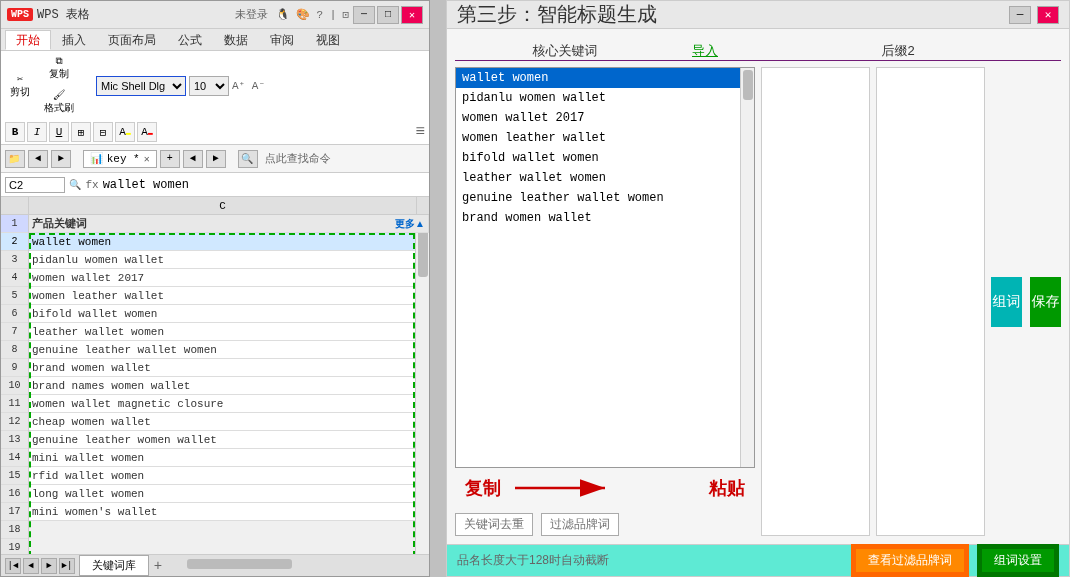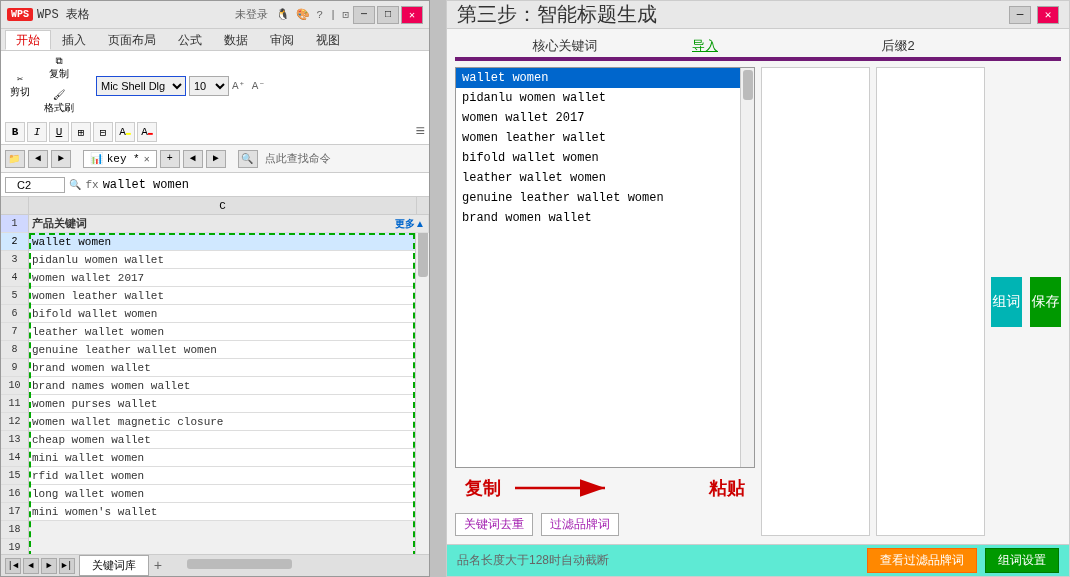--- a/index.html
+++ b/index.html
@@ -181,21 +181,21 @@
       height: 24px;
       display: flex;
       align-items: center;
       padding: 0 4px;
       gap: 4px;
       flex-shrink: 0;
     }
     .cell-ref {
       width: 60px;
       border: 1px solid #aaa;
-      padding: 1px 11px;
+      padding: 1px 3px;
       font-size: 11px;
     }
     .fx-label { font-size: 11px; color: #666; }
     .formula-input {
       flex: 1;
       border: none;
       font-size: 12px;
       outline: none;
       font-family: 'Courier New', monospace;
     }
@@ -310,23 +310,23 @@
       display: flex;
       flex-direction: column;
       padding: 8px;
       gap: 6px;
       overflow: hidden;
     }
 
     
     .col-headers {
       display: flex;
-      align-items: flex-start;
+      align-items: flex-end;
       height: 24px;
-      border-bottom: 4px solid #701a75;
+      border-bottom: 1px solid #701a75;
       flex-shrink: 0;
     }
     .col-header-item {
       font-size: 13px;
       font-family: 'Microsoft YaHei', sans-serif;
       color: #333;
       text-align: center;
     }
     .col-header-item.keyword { width: 220px; }
     .col-header-item.import { width: 60px; color: #009900; text-decoration: underline; cursor: pointer; }
@@ -380,21 +380,21 @@
       margin-top: 4px;
       height: 24px;
       align-items: center;
     }
     .kw-action-btn {
       font-size: 12px;
       padding: 2px 8px;
       background: white;
       border: 1px solid #aaa;
       cursor: pointer;
-      color: #a21caf;
+      color: #737373;
       font-family: 'Microsoft YaHei', sans-serif;
     }
 
     
     .suffix-section {
       flex: 1;
       display: flex;
       gap: 6px;
     }
     .suffix-col {
@@ -452,21 +452,21 @@
     }
     .bottom-note {
       font-size: 12px;
       color: #666;
       font-family: 'Microsoft YaHei', sans-serif;
       flex: 1;
     }
     .bottom-btn {
       padding: 3px 12px;
       font-size: 12px;
-      border: 1px solid #4d7c0f;
+      border: 5px solid #4d7c0f;
       cursor: pointer;
       font-family: 'Microsoft YaHei', sans-serif;
     }
     .bottom-btn.orange { background: #ff8800; color: white; border-color: #ff6600; }
     .bottom-btn.green { background: #009900; color: white; border-color: #007700; }
   </style>
 </head>
 <body>
 
 <div class="wps-window">
@@ -628,27 +628,27 @@
             <div class="grid-row">
               <div class="grid-cell normal" style="flex:1;">genuine leather wallet women</div>
             </div>
             <div class="grid-row">
               <div class="grid-cell normal" style="flex:1;">brand women wallet</div>
             </div>
             <div class="grid-row">
               <div class="grid-cell normal" style="flex:1;">brand names women wallet</div>
             </div>
             <div class="grid-row">
-              <div class="grid-cell normal" style="flex:1;">women purses wallet</div>
-            </div>
-            <div class="grid-row">
               <div class="grid-cell normal" style="flex:1;">women wallet magnetic closure</div>
             </div>
             <div class="grid-row">
               <div class="grid-cell normal" style="flex:1;">cheap women wallet</div>
+            </div>
+            <div class="grid-row">
+              <div class="grid-cell normal" style="flex:1;">genuine leather women wallet</div>
             </div>
             <div class="grid-row">
               <div class="grid-cell normal" style="flex:1;">mini wallet women</div>
             </div>
             <div class="grid-row">
               <div class="grid-cell normal" style="flex:1;">rfid wallet women</div>
             </div>
             <div class="grid-row">
               <div class="grid-cell normal" style="flex:1;">long wallet women</div>
             </div>

